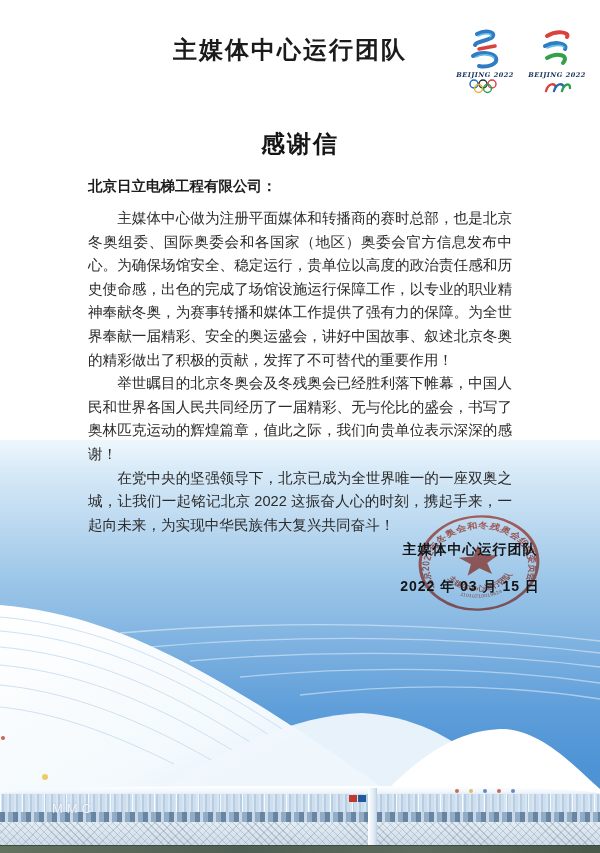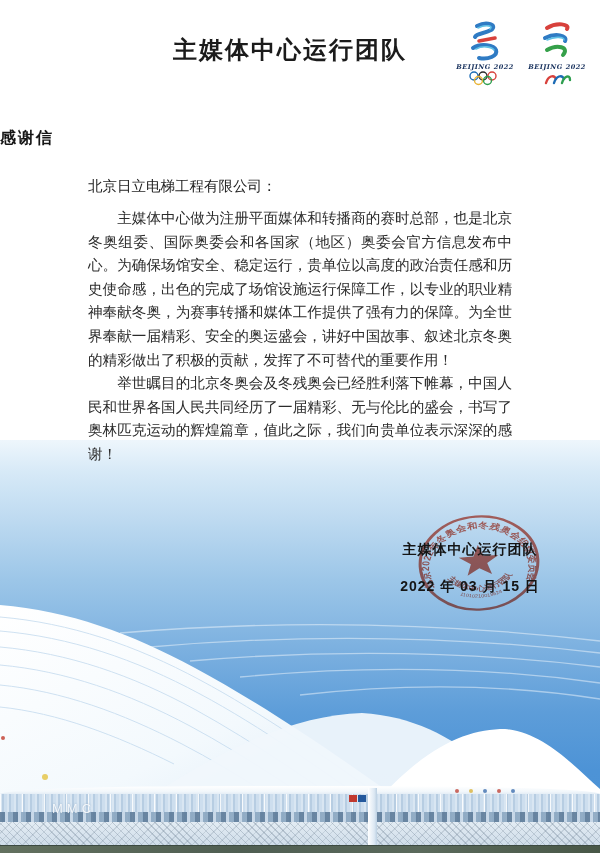--- a/index.html
+++ b/index.html
@@ -66,35 +66,35 @@
   }
   .dot-yellow { position:absolute; left:42px; top:774px; width:6px; height:6px;
     border-radius:50%; background:#e5c54b; opacity:.85; }
   .dot-red { position:absolute; left:1px; top:736px; width:4px; height:4px;
     border-radius:50%; background:#c0392b; opacity:.8; }
 
   
   .header-block { position:absolute; left:90px; top:34px; width:400px; text-align:center; }
   .org-title-cn { font-size:24px; font-weight:bold; letter-spacing:2px; color:#1b1b1b; }
   .org-title-en { margin-top:6px; font-size:13px; font-weight:bold; letter-spacing:2px; color:#222; }
-  .logos { position:absolute; left:456px; top:20px; width:136px; display:flex; gap:14px; }
+  .logos { position:absolute; left:456px; top:28px; width:136px; display:flex; gap:14px; }
   .logo { width:58px; display:flex; flex-direction:column; align-items:center; }
   .logo-caption {
     font-family:"DejaVu Serif","Liberation Serif",serif;
     font-size:6.5px; font-weight:bold; font-style:italic;
     color:#1c3560; letter-spacing:.5px; margin-top:1px; white-space:nowrap;
   }
 
   
   .letter-title {
-    position:absolute; left:0; right:0; top:128px; 
-    font-size:16px; font-weight:bold; letter-spacing:2px; color:#151515;
+    position:absolute; left:0; right:0; top:128px; text-align:center;
+    font-size:24px; font-weight:bold; letter-spacing:2px; color:#151515;
   }
   .letter-body { position:absolute; left:88px; top:177px; width:424px; z-index:2; }
-  .recipient { font-size:14.5px; font-weight:normal; color:#1d1d1d; margin-bottom:11px; }
+  .recipient { font-size:14.5px; font-weight:bold; color:#1d1d1d; margin-bottom:11px; }
   .letter-body p {
     font-size:14.6px; line-height:23.6px; color:#2b2b2b;
     text-align:justify; text-indent:2em;
   }
   .sig-block { position:absolute; left:330px; top:541px; width:280px; text-align:center; z-index:3; }
   .sig-name { font-size:14px; font-weight:bold; color:#151515; letter-spacing:1px; }
   .sig-date { font-size:14px; font-weight:bold; color:#151515; margin-top:19px; letter-spacing:1px; }
 
   
   .stamp {
@@ -203,20 +203,21 @@
       </svg>
     </div>
   </div>
 
   <div class="letter-title">感谢信</div>
 
   <div class="letter-body">
     <div class="recipient">北京日立电梯工程有限公司：</div>
     <p>主媒体中心做为注册平面媒体和转播商的赛时总部，也是北京冬奥组委、国际奥委会和各国家（地区）奥委会官方信息发布中心。为确保场馆安全、稳定运行，贵单位以高度的政治责任感和历史使命感，出色的完成了场馆设施运行保障工作，以专业的职业精神奉献冬奥，为赛事转播和媒体工作提供了强有力的保障。为全世界奉献一届精彩、安全的奥运盛会，讲好中国故事、叙述北京冬奥的精彩做出了积极的贡献，发挥了不可替代的重要作用！</p>
     <p>举世瞩目的北京冬奥会及冬残奥会已经胜利落下帷幕，中国人民和世界各国人民共同经历了一届精彩、无与伦比的盛会，书写了奥林匹克运动的辉煌篇章，值此之际，我们向贵单位表示深深的感谢！</p>
+    <p>在党中央的坚强领导下，北京已成为全世界唯一的一座双奥之城，让我们一起铭记北京 2022 这振奋人心的时刻，携起手来，一起向未来，为实现中华民族伟大复兴共同奋斗！</p>
   </div>
 
   <svg class="stamp" viewBox="0 0 160 160" preserveAspectRatio="none" aria-hidden="true">
     <defs>
       <path id="arcTop" d="M 34,113 A 53,53 0 1 1 126,113" fill="none"></path>
       <path id="arcInner" d="M 46,98 A 40,40 0 0 0 114,98" fill="none"></path>
       <path id="arcSerial" d="M 36,104 A 55,55 0 0 0 124,104" fill="none"></path>
     </defs>
     <circle cx="80" cy="80" r="62" fill="none" stroke="#cc4636" stroke-width="3.2"></circle>
     <polygon points="80,56 85.3,70.7 100.9,71.2 88.6,80.8 92.9,95.8 80,87 67.1,95.8 71.4,80.8 59.1,71.2 74.7,70.7" fill="#cc4636"></polygon>

